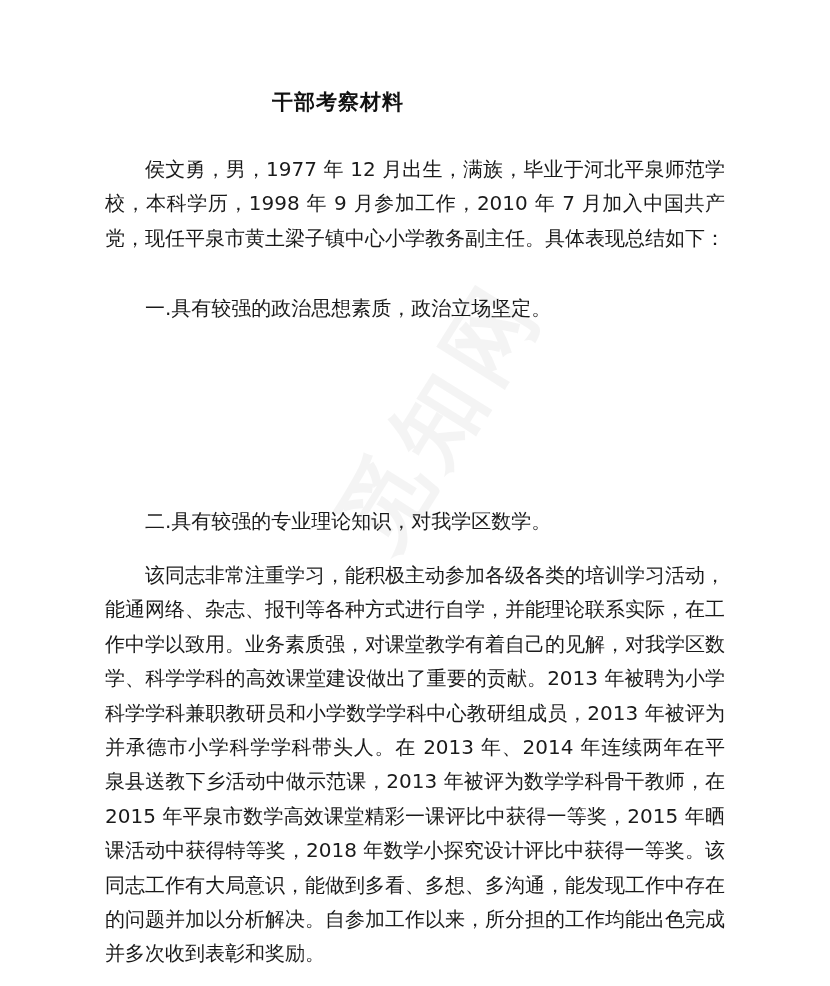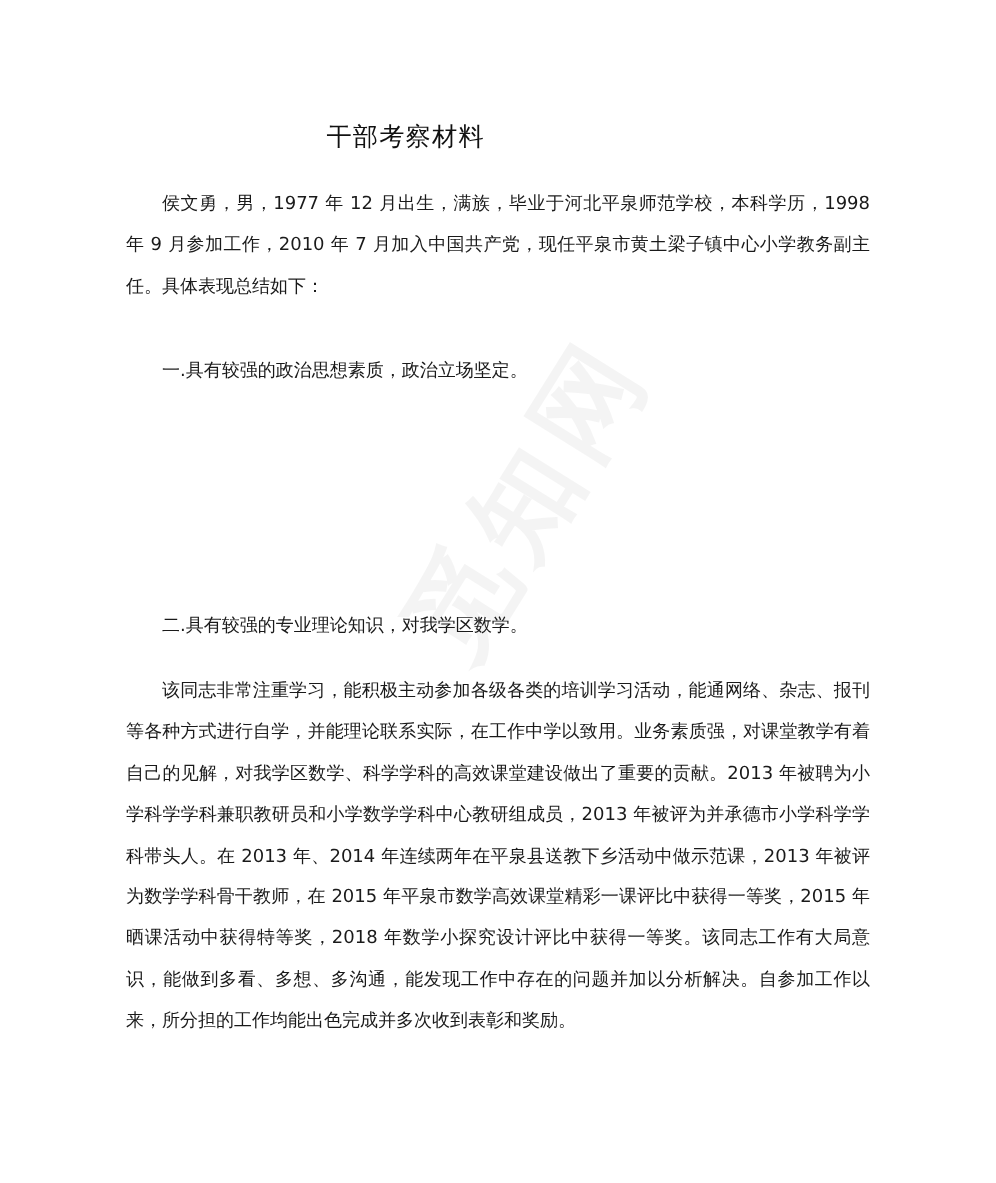--- a/index.html
+++ b/index.html
@@ -40,31 +40,30 @@
       white-space: nowrap;
       z-index: 0;
     }
     .title {
       position: absolute;
       left: 0;
       top: 88px;
       width: 676px;
       text-align: center;
       font-size: 21px;
-      font-weight: normal;
+      font-weight: bold;
       letter-spacing: 1px;
       color: #111;
       z-index: 1;
-      margin-top: 12px;
     }
     .body-text {
       position: absolute;
       left: 105px;
       width: 620px;
-      font-size: 15px;
+      font-size: 20px;
       line-height: 34.4px;
       text-align: justify;
       text-justify: inter-character;
       z-index: 1;
     }
     .para {
       margin: 0;
       text-indent: 2em;
     }
     .heading {

